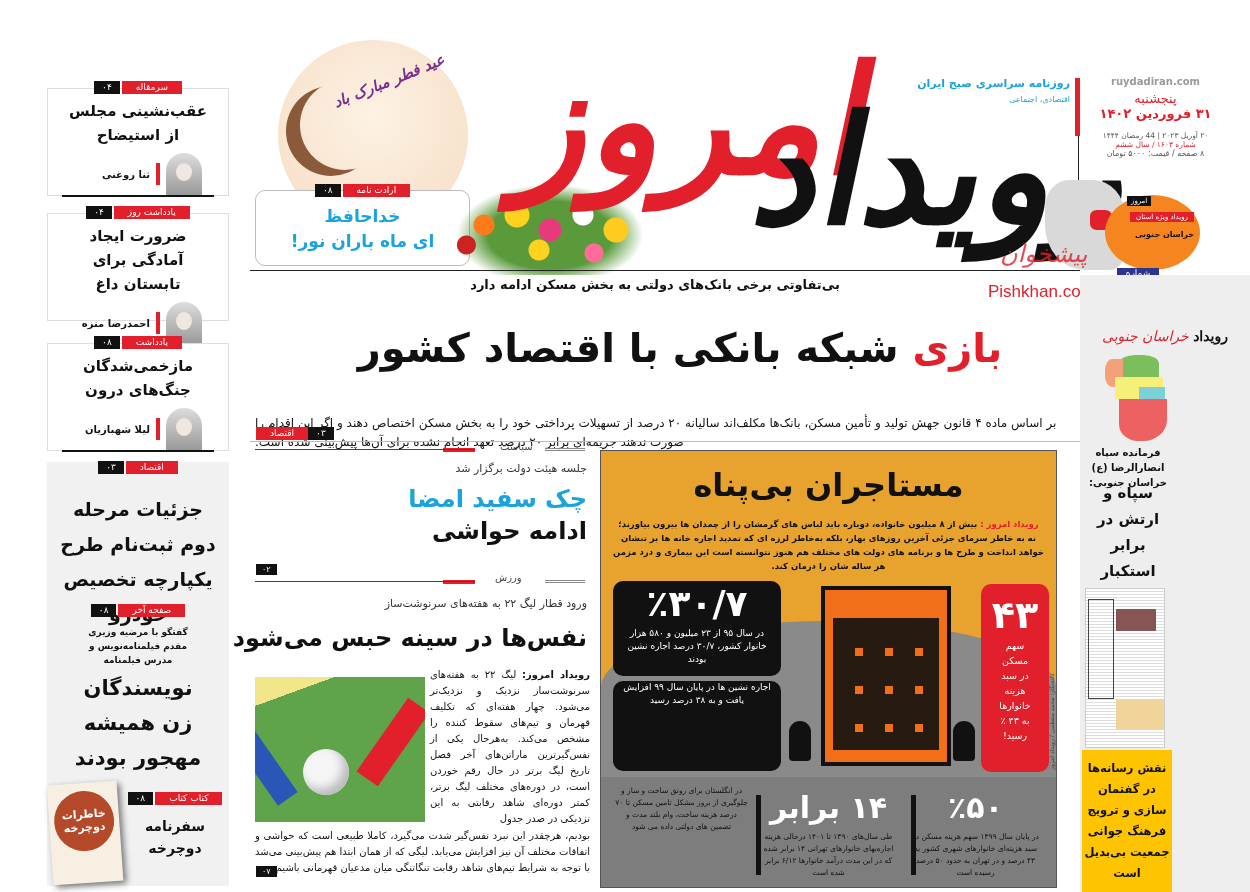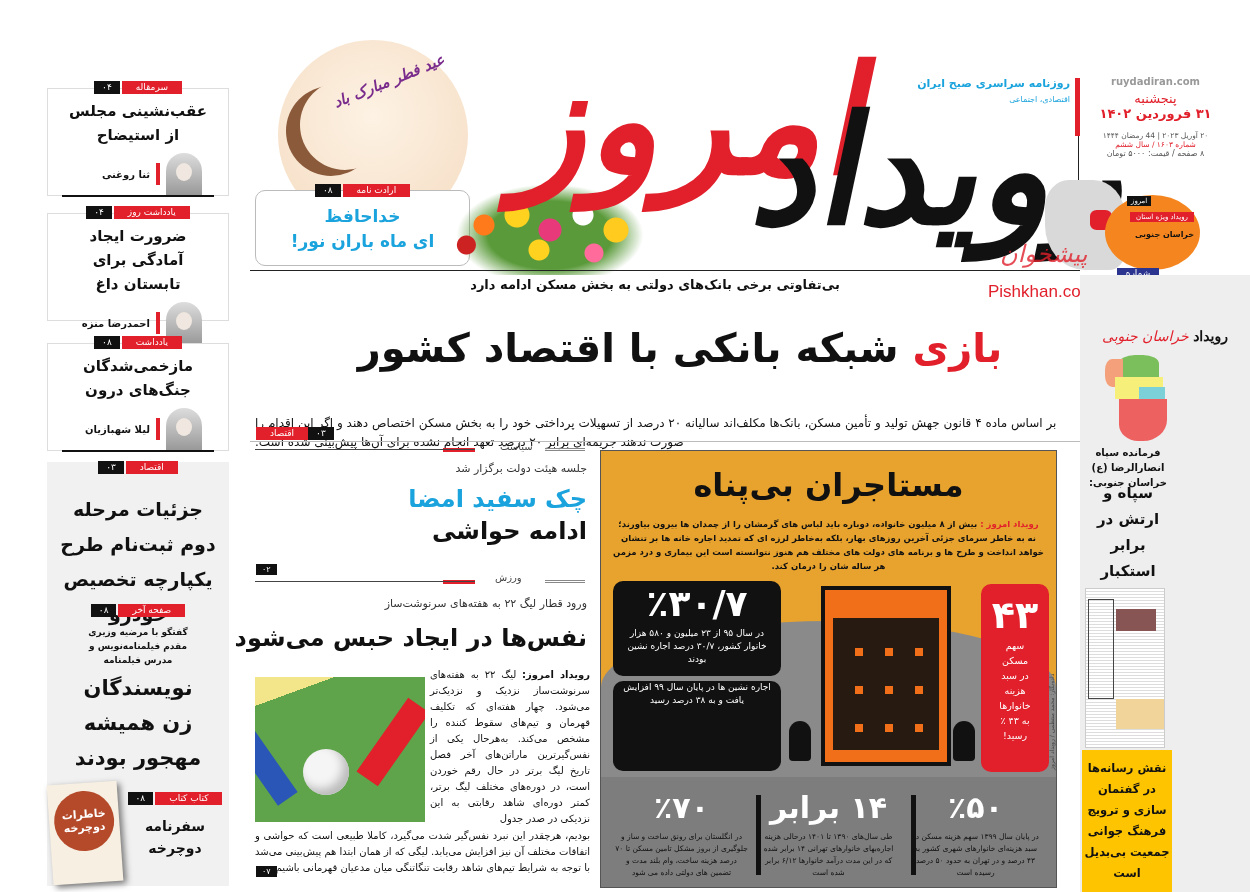--- a/index.html
+++ b/index.html
@@ -182,21 +182,21 @@
   <div style="font-size:24px;font-weight:bold;line-height:30px;color:#1aa3dc">چک سفید امضا</div>
   <div style="font-size:24px;font-weight:bold;line-height:34px">ادامه حواشی</div>
 </div>
 <div class="abs" style="left:256px;top:564px;background:#111;color:#fff;font-size:8px;padding:1px 6px">۰۲</div>
 
 <div class="sec-rule" style="left:545px;top:580px;width:40px"></div>
 <div class="abs" style="left:495px;top:572px;font-size:10px;color:#444">ورزش</div>
 <div class="redseg" style="left:443px;top:580px;width:32px"></div>
 <div class="abs" style="left:255px;top:581px;width:220px;height:1px;background:#444"></div>
 <div class="abs" style="right:663px;top:597px;font-size:11px;color:#333">ورود قطار لیگ ۲۲ به هفته‌های سرنوشت‌ساز</div>
-<div class="abs" style="right:663px;top:618px;font-size:24px;font-weight:bold;line-height:40px">نفس‌ها در ایجاد حبس می‌شود</div>
+<div class="abs" style="right:663px;top:618px;font-size:24px;font-weight:bold;line-height:40px">نفس‌ها در سینه حبس می‌شود</div>
 <div class="abs" style="left:255px;top:677px;width:170px;height:145px;background:linear-gradient(160deg,#f2e58a 0 14%,#5fa34a 14% 100%);overflow:hidden">
   <div style="position:absolute;left:48px;top:72px;width:46px;height:46px;border-radius:50%;background:#f5f5f5;box-shadow:inset -6px -6px 10px #bbb"></div>
   <div style="position:absolute;left:-5px;top:40px;width:24px;height:90px;background:#2a56b8;transform:rotate(-35deg)"></div>
   <div style="position:absolute;left:125px;top:20px;width:26px;height:90px;background:#e1202b;transform:rotate(35deg)"></div>
 </div>
 <p class="abs" style="left:430px;top:667px;width:160px;font-size:10px;line-height:16px;text-align:justify">
   <b>رویداد امروز:</b>
   <span>لیگ ۲۲ به هفته‌های سرنوشت‌ساز نزدیک و نزدیک‌تر می‌شود. چهار هفته‌ای که تکلیف قهرمان و تیم‌های سقوط کننده را مشخص می‌کند. به‌هرحال یکی از نفس‌گیرترین ماراتن‌های آخر فصل تاریخ لیگ برتر در حال رقم خوردن است، در دوره‌های مختلف لیگ برتر، کمتر دوره‌ای شاهد رقابتی به این نزدیکی در صدر جدول</span>
 </p>
 <p class="abs" style="left:255px;top:828px;width:335px;font-size:10px;line-height:16px;text-align:justify">بودیم، هرچقدر این نبرد نفس‌گیر شدت می‌گیرد، کاملا طبیعی است که حواشی و اتفاقات مختلف آن نیز افزایش می‌یابد. لیگی که از همان ابتدا هم پیش‌بینی می‌شد با توجه به شرایط تیم‌های شاهد رقابت تنگاتنگی میان مدعیان قهرمانی باشیم.</p>
@@ -230,21 +230,20 @@
       <div class="big" style="font-size:30px">٪۵۰</div>
       <div class="small" style="font-size:7.5px;line-height:12px;color:#111">در پایان سال ۱۳۹۹ سهم هزینه مسکن در سبد هزینه‌ای خانوارهای شهری کشور به ۴۳ درصد و در تهران به حدود ۵۰ درصد رسیده است</div>
     </div>
     <div class="sep" style="left:310px"></div>
     <div class="stat3" style="right:155px">
       <div class="big" style="font-size:30px">۱۴ برابر</div>
       <div class="small" style="font-size:7.5px;line-height:12px;color:#111">طی سال‌های ۱۳۹۰ تا ۱۴۰۱ درحالی هزینه اجاره‌بهای خانوارهای تهرانی ۱۴ برابر شده که در این مدت درآمد خانوارها ۶/۱۲ برابر شده است</div>
     </div>
     <div class="sep" style="left:155px"></div>
     <div class="stat3" style="right:302px">
-      <div class="big" style="font-size:30px">٪۷۰</div>
       <div class="small" style="font-size:7.5px;line-height:12px;color:#111">در انگلستان برای رونق ساخت و ساز و جلوگیری از بروز مشکل تامین مسکن تا ۷۰ درصد هزینه ساخت، وام بلند مدت و تضمین های دولتی داده می شود</div>
     </div>
   </div>
 </div>
 <div class="abs" style="left:1048px;top:770px;font-size:6px;color:#444;transform:rotate(-90deg);transform-origin:left top;white-space:nowrap">دادەنگار: محمد منتظمی / رویداد امروز</div>
 
 <div class="rcol"></div>
 <div class="abs" style="left:1085px;top:328px;width:160px;text-align:center;font-family:'DejaVu Serif',serif;font-size:14px">
   <span style="font-weight:bold">رویداد</span>
   <span style="color:#e1202b;font-style:italic">خراسان جنوبی</span>

